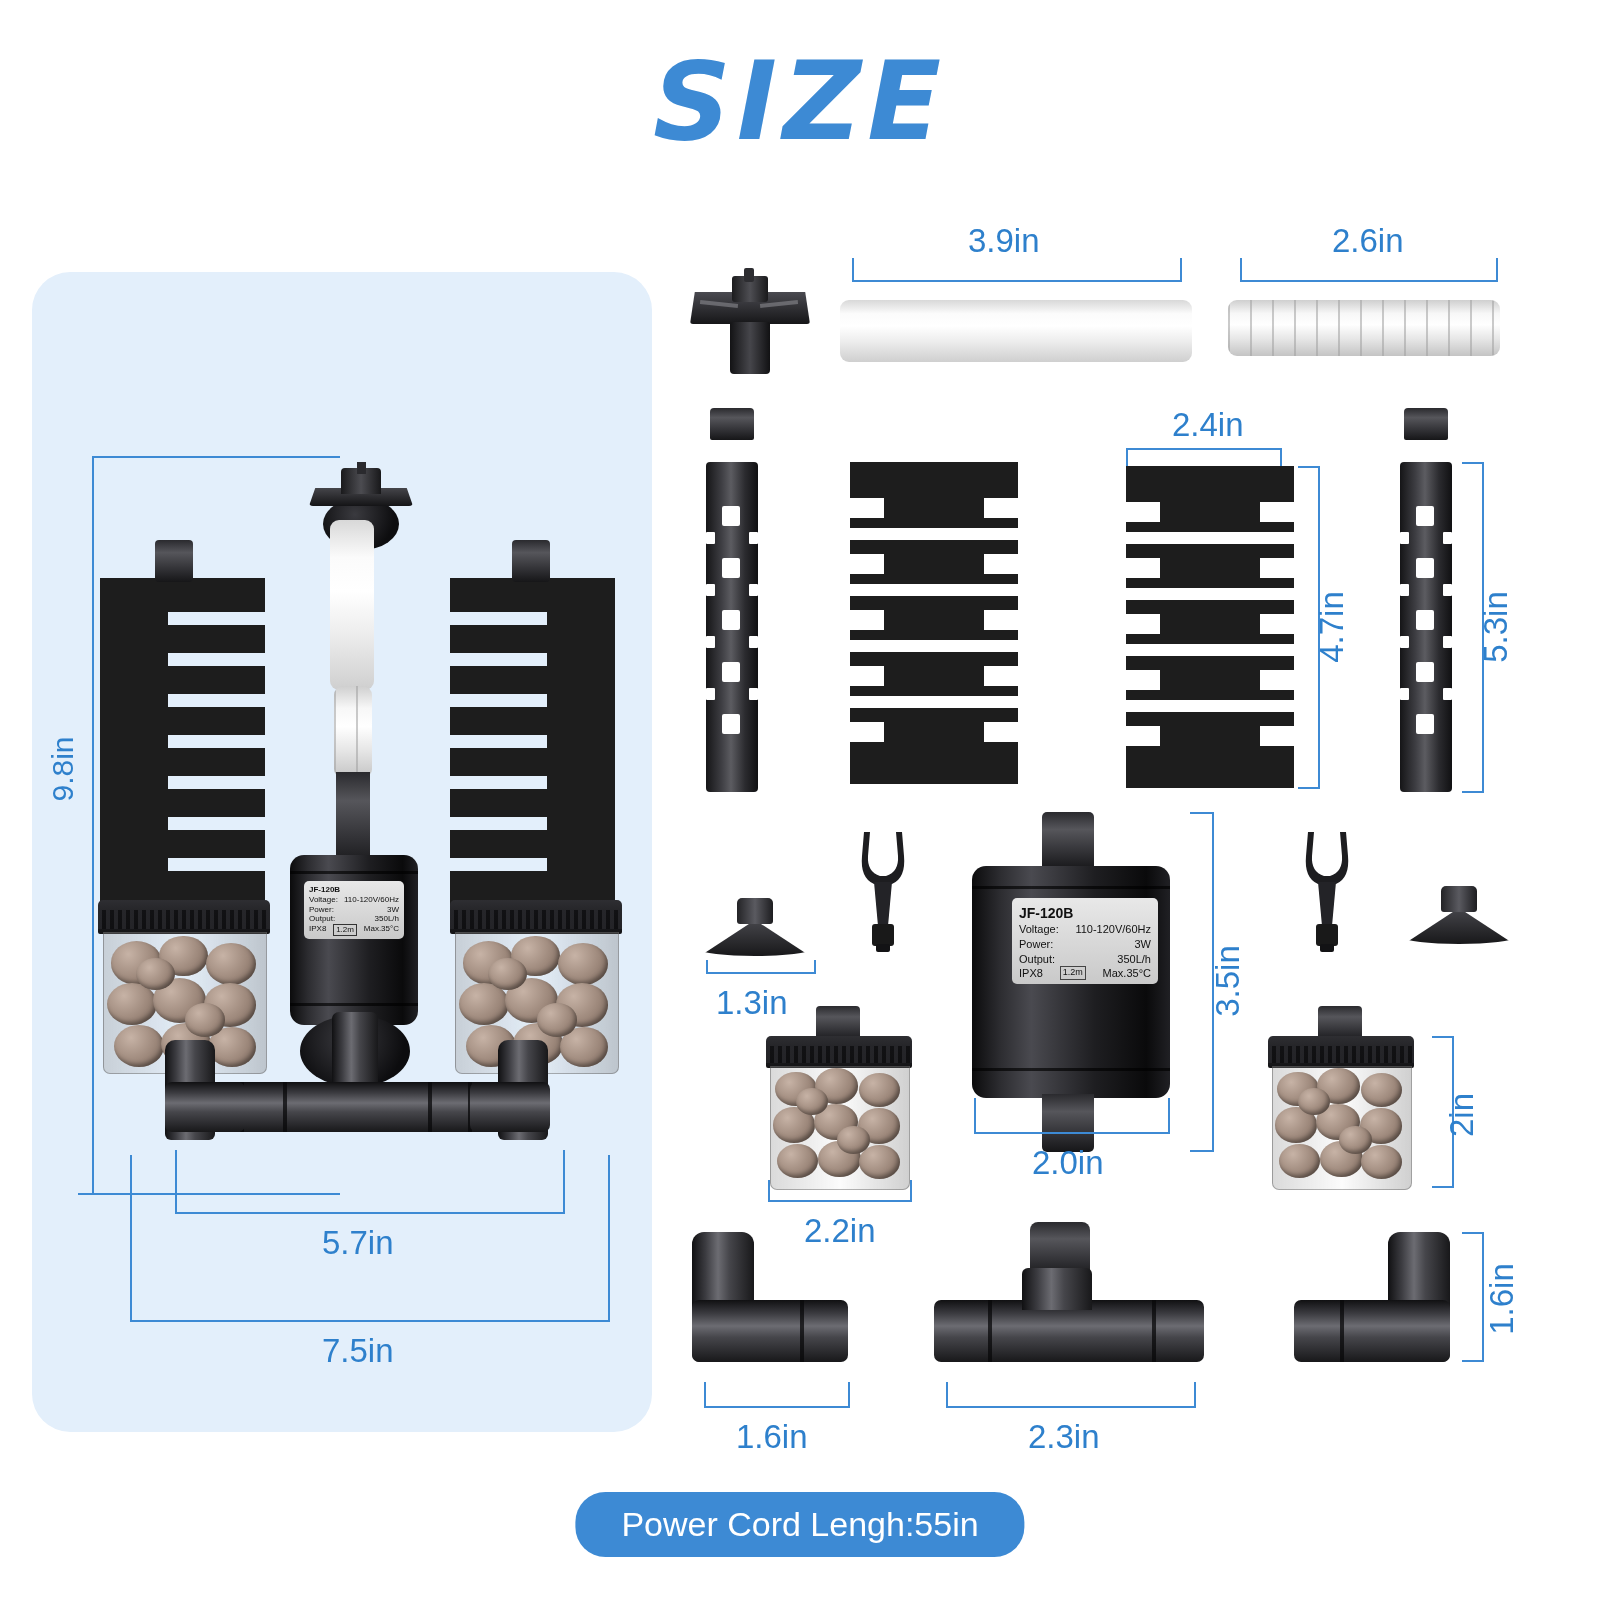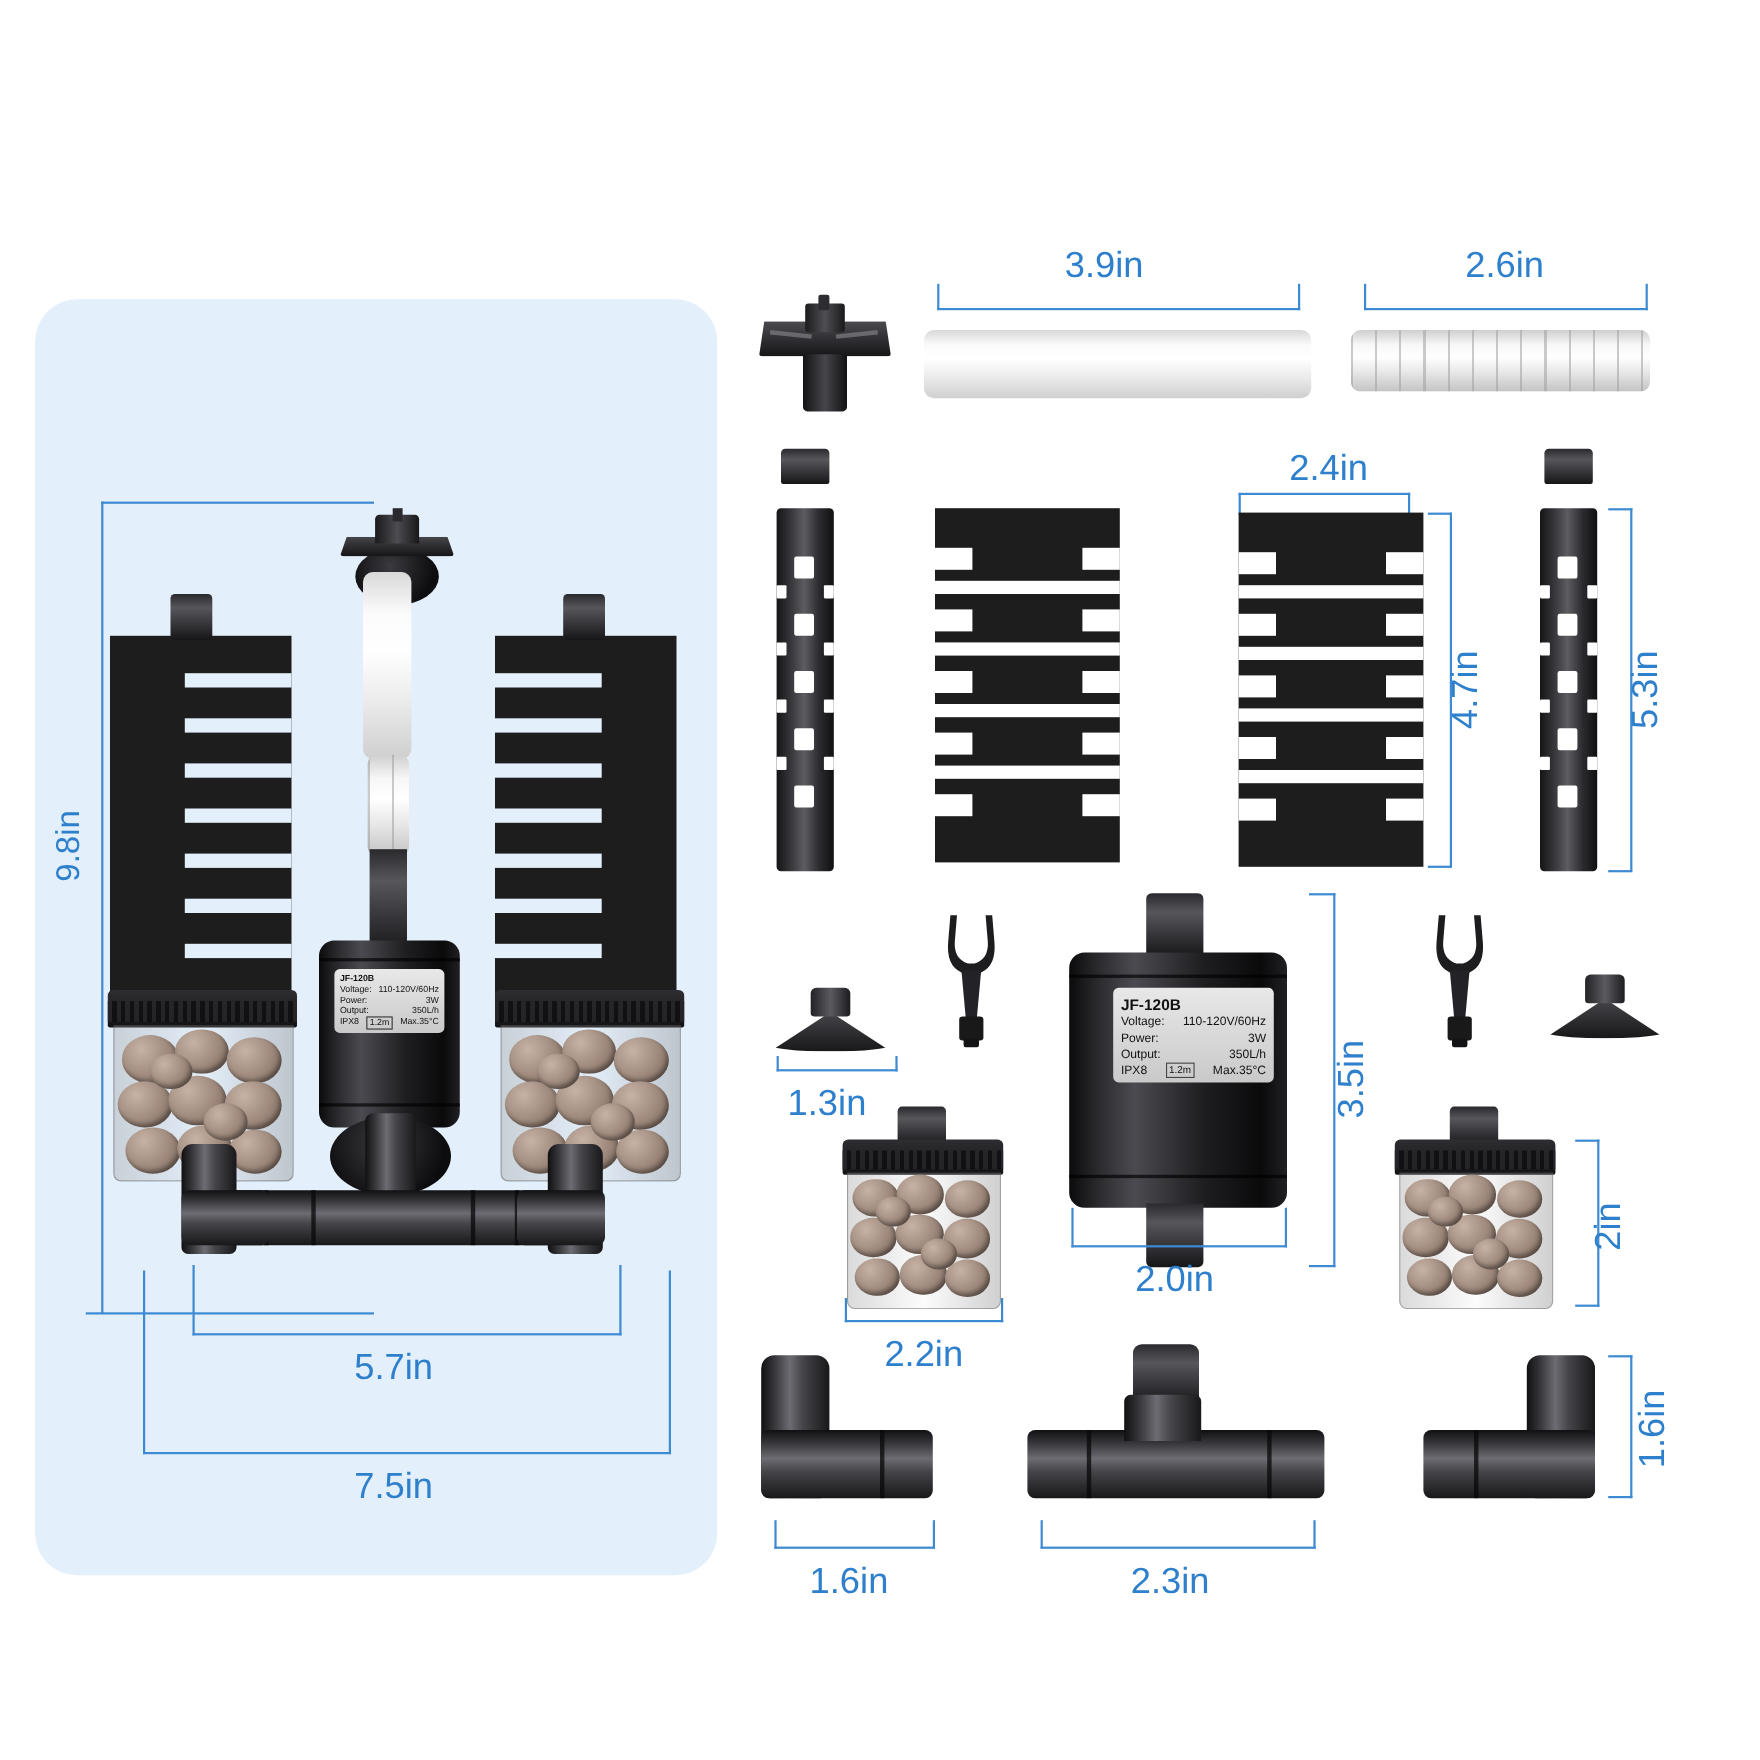--- a/index.html
+++ b/index.html
@@ -102,20 +102,21 @@
     position:absolute;left:50%;transform:translateX(-50%);top:1492px;
     background:#3d8ad4;color:#fff;border-radius:30px;
     padding:13px 46px;font-size:34px;white-space:nowrap;
   }
 </style>
 </head>
 <body>
 
 <div class="stage">
 
+  <div id="title">SIZE</div>
 
   <div id="panel"></div>
 
   <div class="vline" style="left:92px;top:456px;height:738px;"></div>
   <div class="hline" style="left:92px;top:456px;width:248px;"></div>
   <div class="hline" style="left:78px;top:1193px;width:262px;"></div>
   <div class="dim-label dim-v" style="left:30px;top:752px;transform:rotate(-90deg);">9.8in</div>
 
   <div class="hline" style="left:175px;top:1212px;width:390px;"></div>
   <div class="vline" style="left:175px;top:1150px;height:64px;"></div>
@@ -485,14 +486,15 @@
   <div class="dim-label big" style="left:1028px;top:1418px;">2.3in</div>
 
   <div class="pipe-v" style="left:1388px;top:1232px;width:62px;height:130px;border-radius:12px 12px 8px 8px;"></div>
   <div class="pipe-h" style="left:1294px;top:1300px;width:156px;height:62px;"></div>
   <div class="ring" style="left:1340px;top:1300px;width:4px;height:62px;"></div>
   <div class="vline" style="left:1482px;top:1232px;height:130px;"></div>
   <div class="hline" style="left:1462px;top:1232px;width:22px;"></div>
   <div class="hline" style="left:1462px;top:1360px;width:22px;"></div>
   <div class="dim-label big" style="left:1466px;top:1280px;transform:rotate(-90deg);transform-origin:50% 50%;">1.6in</div>
 
+  <div id="banner">Power Cord Lengh:55in</div>
 
 </div>
 
 </body></html>

